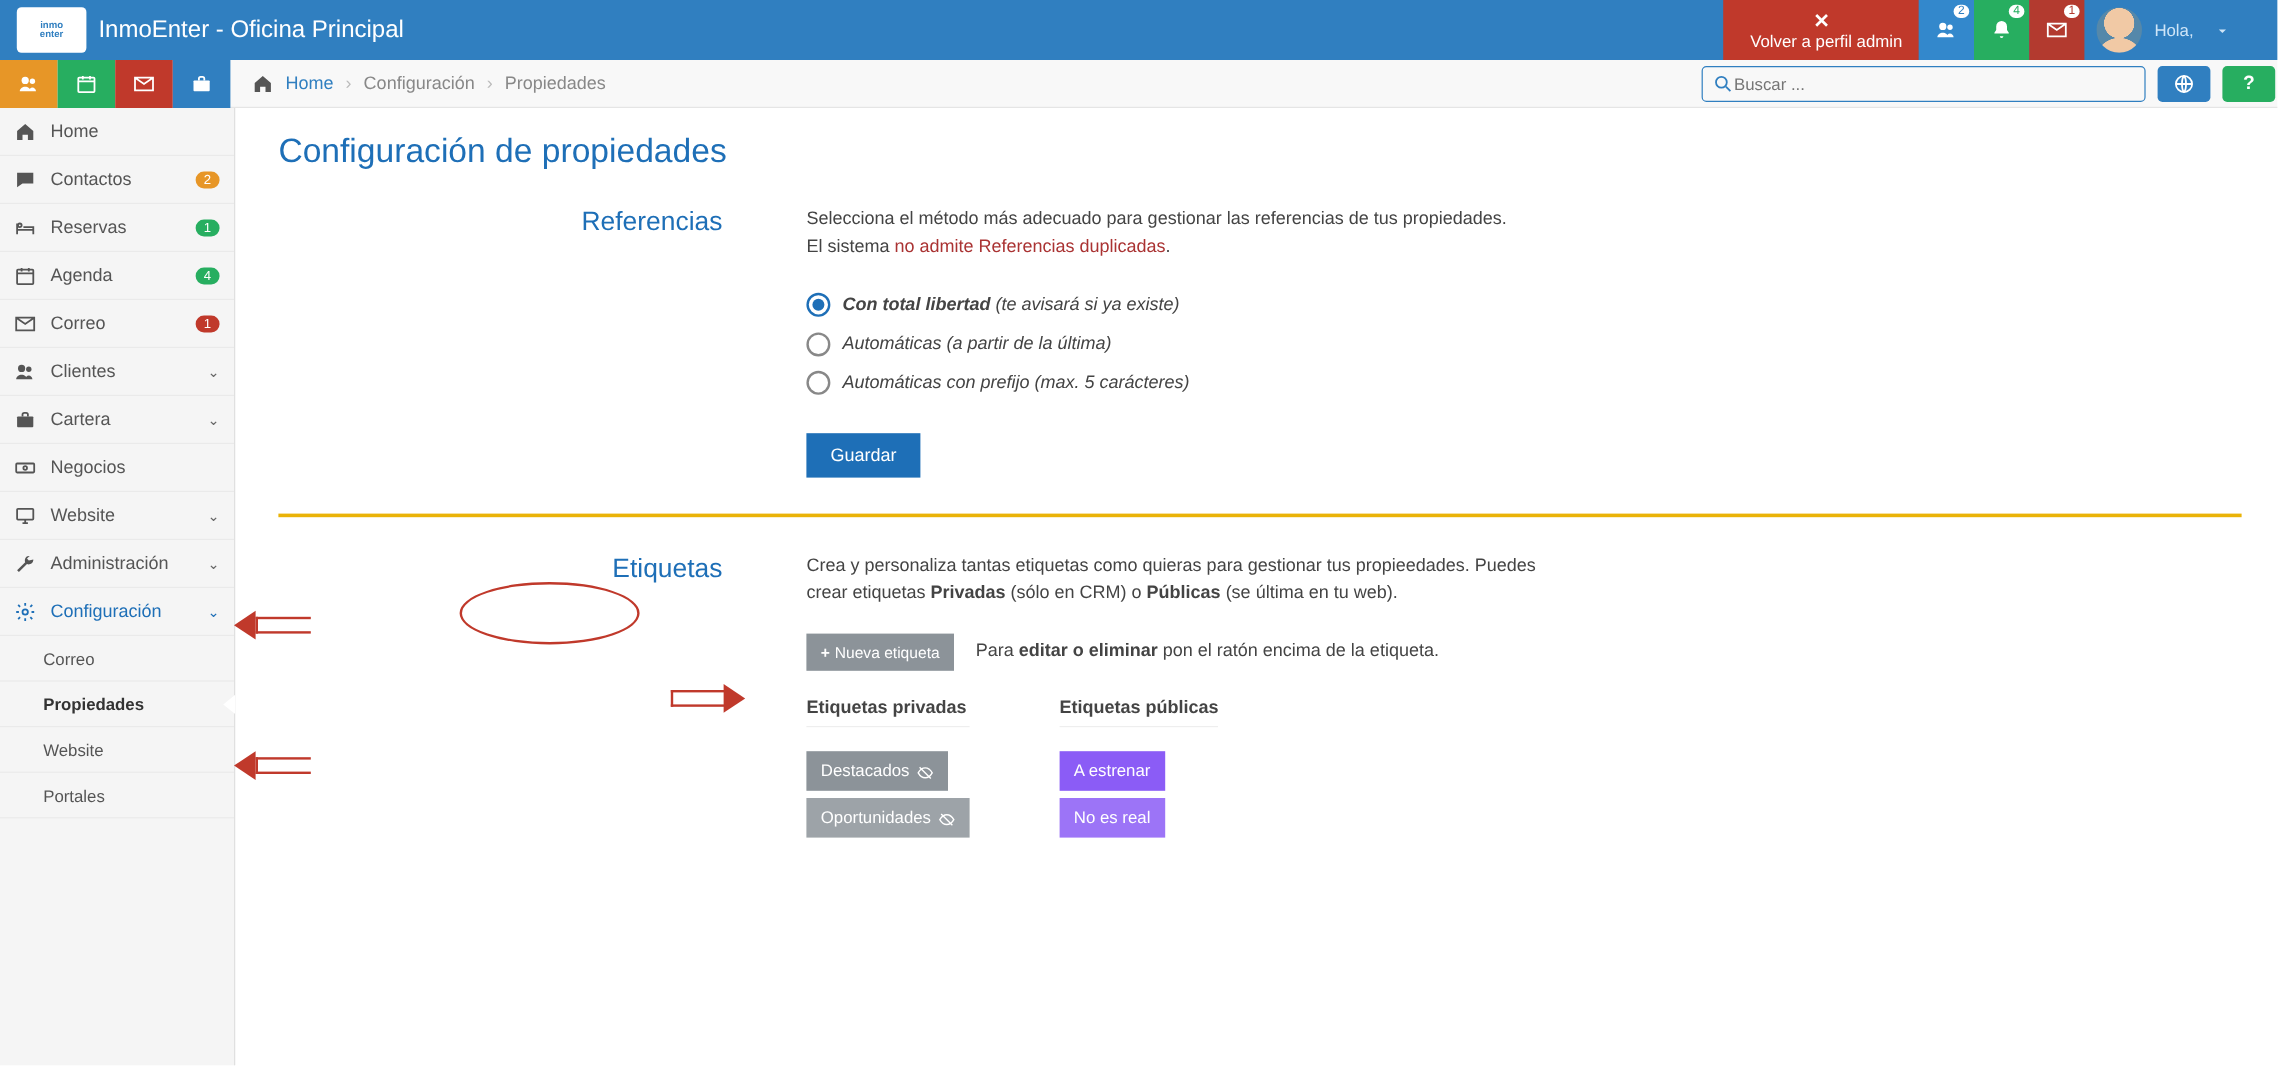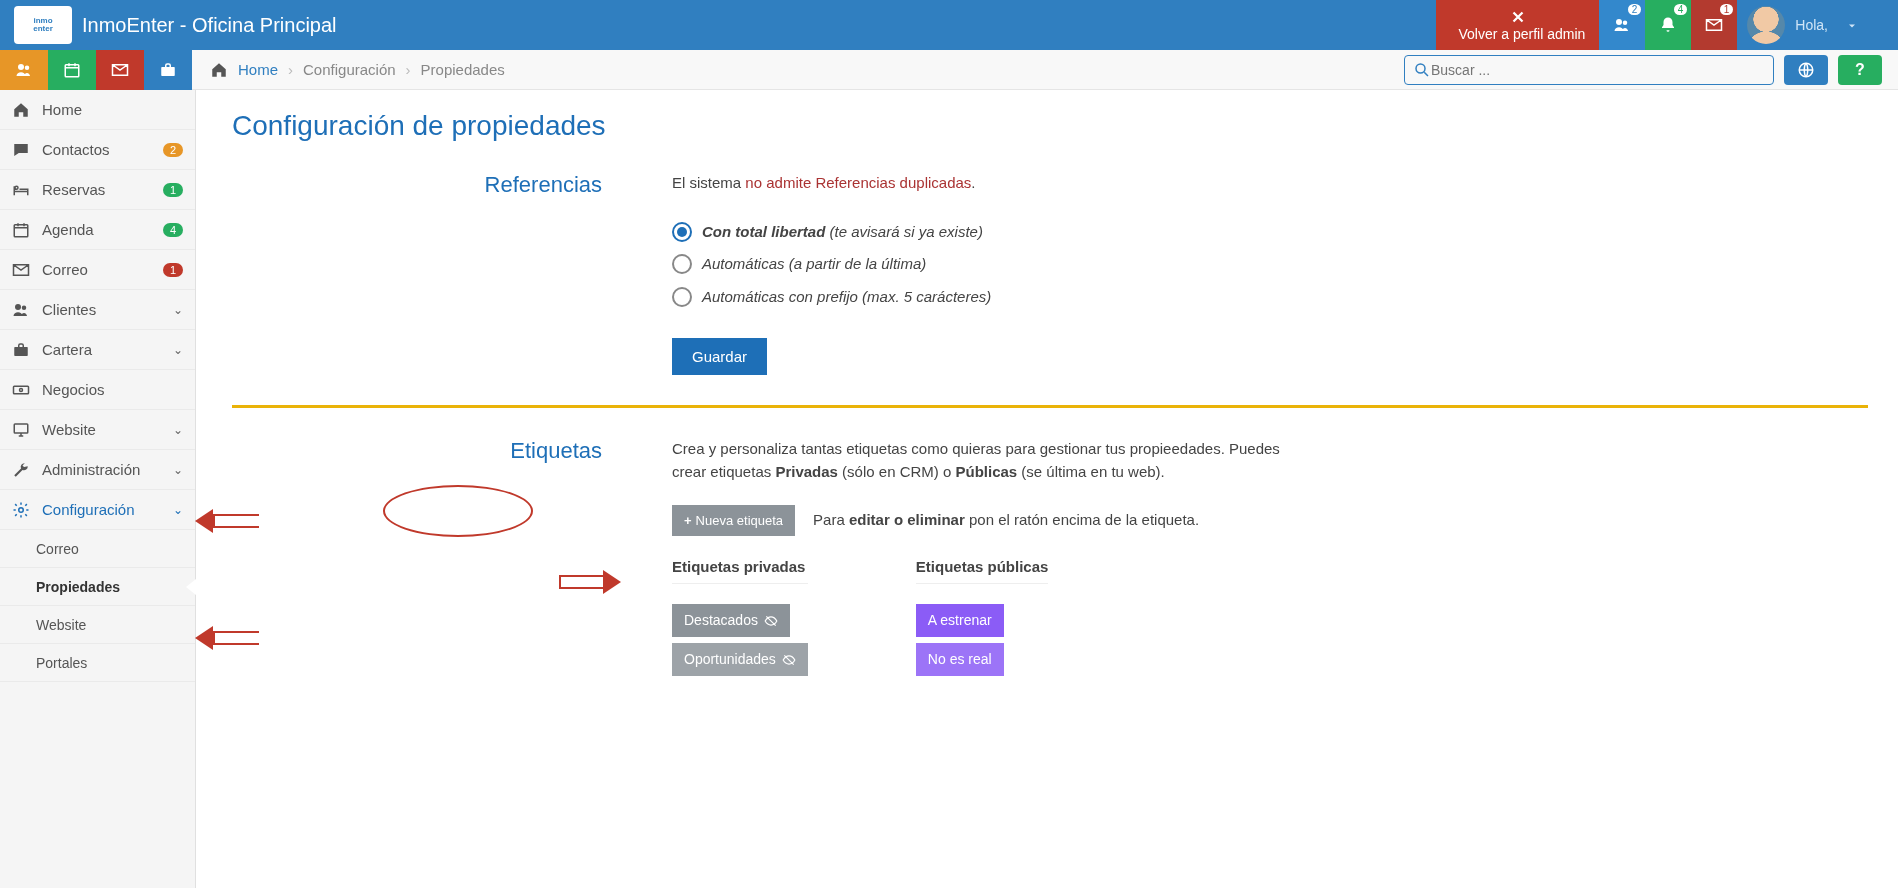--- a/index.html
+++ b/index.html
@@ -23,21 +23,21 @@
   .greet { font-size:14px; color:#cfe5f7; margin-right:40px; display:flex; align-items:center; gap:18px;}
 
   
   .toolbar { display:flex; align-items:center; height:40px; background:#f8f8f8; border-bottom:1px solid #e5e5e5; }
   .quick-btns { display:flex; }
   .quick-btn { width:48px; height:40px; display:flex; align-items:center; justify-content:center; color:#fff; cursor:pointer; }
   .quick-btn.orange{background:#e79627;} .quick-btn.green{background:#27ae60;} .quick-btn.red{background:#c0392b;} .quick-btn.blue{background:#307fc0;}
   .breadcrumb { display:flex; align-items:center; gap:10px; margin-left:18px; color:#888; font-size:15px; }
   .breadcrumb .home-link{ color:#307fc0; }
   .breadcrumb .sep{ color:#bbb; }
-  .toolbar-right { margin-left:auto; display:flex; gap:10px; padding-right:16px; }
+  .toolbar-right { margin-left:auto; display:flex; gap:10px; padding-right:2px; }
   .search-box { width:370px; height:30px; border:1px solid #307fc0; border-radius:4px; display:flex; align-items:center; padding:0 8px; color:#307fc0; }
   .search-box input{ border:none; outline:none; flex:1; font-size:14px; color:#666; background:transparent; }
   .toolbar-btn { width:44px; height:30px; border-radius:4px; display:flex; align-items:center; justify-content:center; color:#fff; cursor:pointer; }
   .toolbar-btn.blue{background:#307fc0;} .toolbar-btn.green{background:#27ae60;}
 
   
   .layout { display:flex; }
   .sidebar { width:196px; background:#f5f5f5; border-right:1px solid #e0e0e0; min-height: calc(888px - 90px); }
   .nav-item, .sub-item { display:flex; align-items:center; height:40px; padding:0 12px; border-bottom:1px solid #eaeaea; color:#555; cursor:pointer; gap:12px; position:relative; font-size:15px; }
   .nav-item.active { color:#1e6fb7; font-weight:500; }
@@ -58,21 +58,21 @@
   .section .body-col { flex:1; max-width:620px; color:#444; font-size:15px; line-height:1.5; }
   .note-red { color:#a33; }
   .radio-row { display:flex; align-items:center; gap:10px; margin:10px 0;font-style:italic; }
   .radio-row .dot { width:20px; height:20px; border-radius:50%; border:2px solid #888; display:flex; align-items:center; justify-content:center; }
   .radio-row.selected .dot { border-color:#1e6fb7; }
   .radio-row.selected .dot::after { content:""; width:10px; height:10px; border-radius:50%; background:#1e6fb7; }
   .btn-primary { background:#1e6fb7; color:#fff; border:none; padding:10px 20px; font-size:15px; margin-top:20px; cursor:pointer; }
   .btn-grey { background:#8c9399; color:#fff; border:none; padding:8px 12px; font-size:13px; cursor:pointer; display:inline-flex; align-items:center; gap:4px;}
   .tag { display:inline-flex; align-items:center; gap:6px; color:#fff; padding:6px 12px; font-size:14px; margin-bottom:6px;}
   .tag.grey{background:#8c9399;} .tag.red{background:#8b5cf6;}
-  .tags-cols { display:flex; gap:108px; margin-top:20px;}
+  .tags-cols { display:flex; gap:75px; margin-top:20px;}
   .tags-cols h4{ font-size:15px; font-weight:600; margin-bottom:20px; border-bottom:1px solid #eee; padding-bottom:4px;}
 
   
   .annot { position:absolute; pointer-events:none; }
   .ellipse { border:2px solid #c0392b; border-radius:50%; }
   .arrow-right { display:flex; align-items:center; }
   .arrow-right .shaft { height:14px; border:2px solid #c0392b; border-right:none; width:46px; }
   .arrow-right .head  { width:0;height:0;border-top:12px solid transparent;border-bottom:12px solid transparent;border-left:18px solid #c0392b; margin-left:-2px;}
   .arrow-right.rev { flex-direction:row-reverse; }
   .arrow-right.rev .head{ border-left:none; border-right:18px solid #c0392b; }
@@ -280,20 +280,21 @@
         <span>Portales</span>
       </div>
   </div>
 
   <div class="content">
     <h1 class="page-title">Configuración de propiedades</h1>
 
     <div class="section">
       <div class="label-col"><span>Referencias</span></div>
       <div class="body-col">
+        <p>Selecciona el método más adecuado para gestionar las referencias de tus propiedades.</p>
         <p>
           <span>El sistema </span><span class="note-red">no admite Referencias duplicadas</span><span>.</span>
         </p>
         <div style="height:16px"></div>
         <label class="radio-row selected">
           <span class="dot"></span>
           <span><b>Con total libertad</b><span> (te avisará si ya existe)</span></span>
         </label>
         <label class="radio-row">
           <span class="dot"></span>

